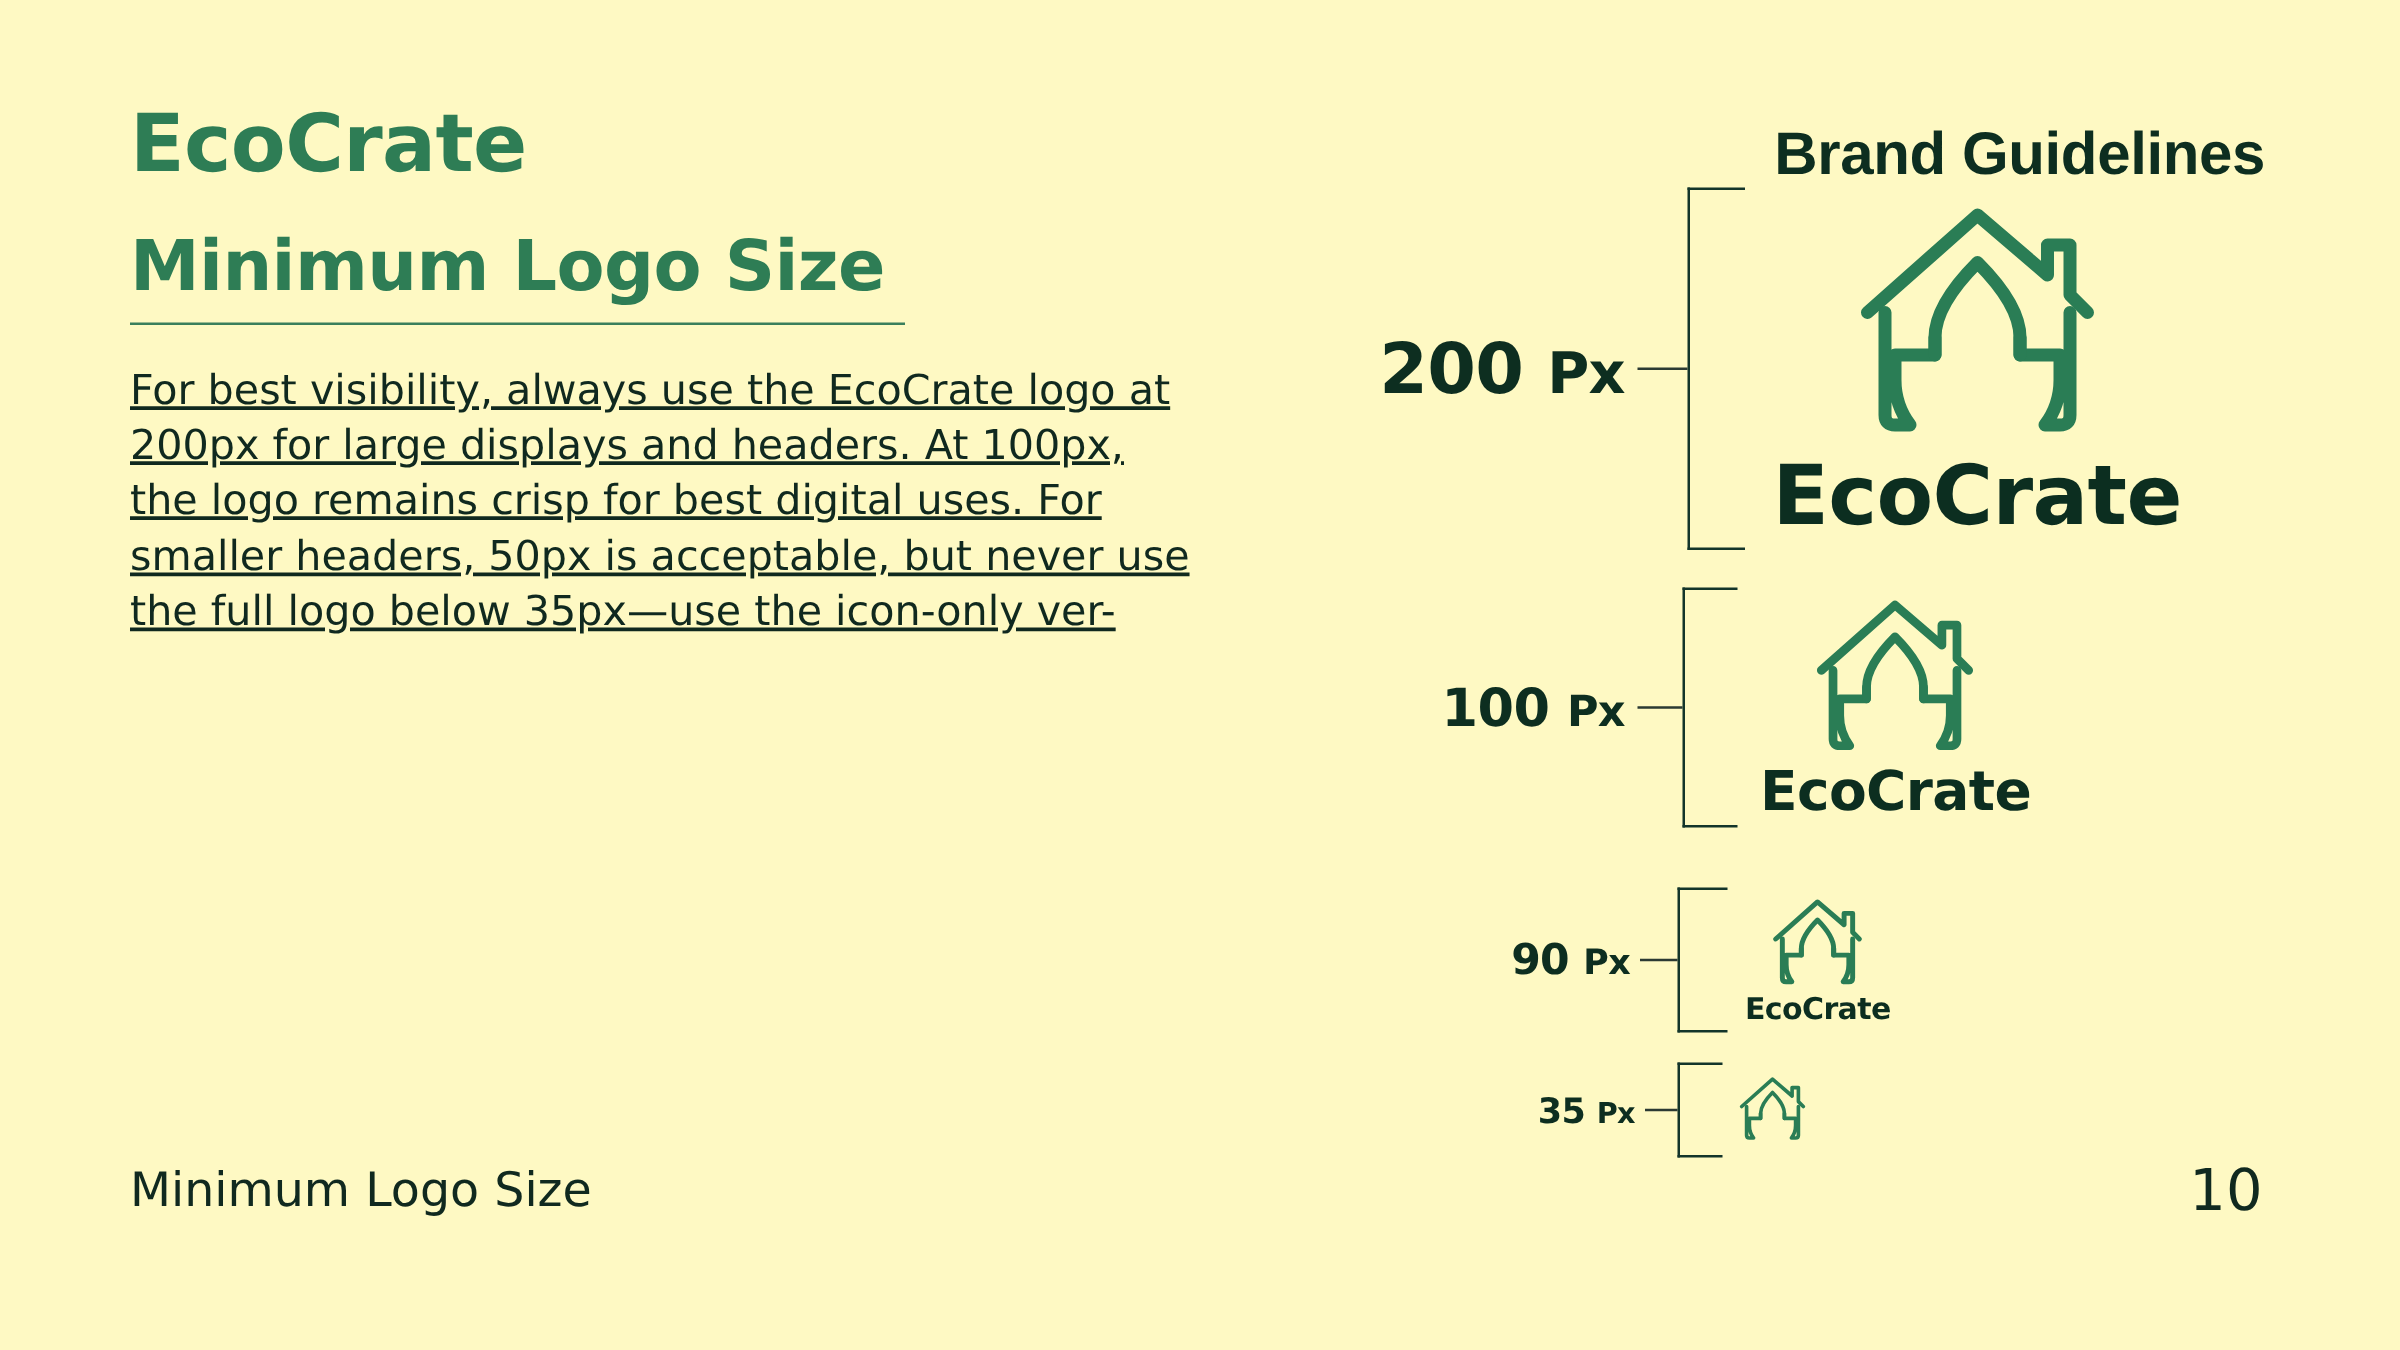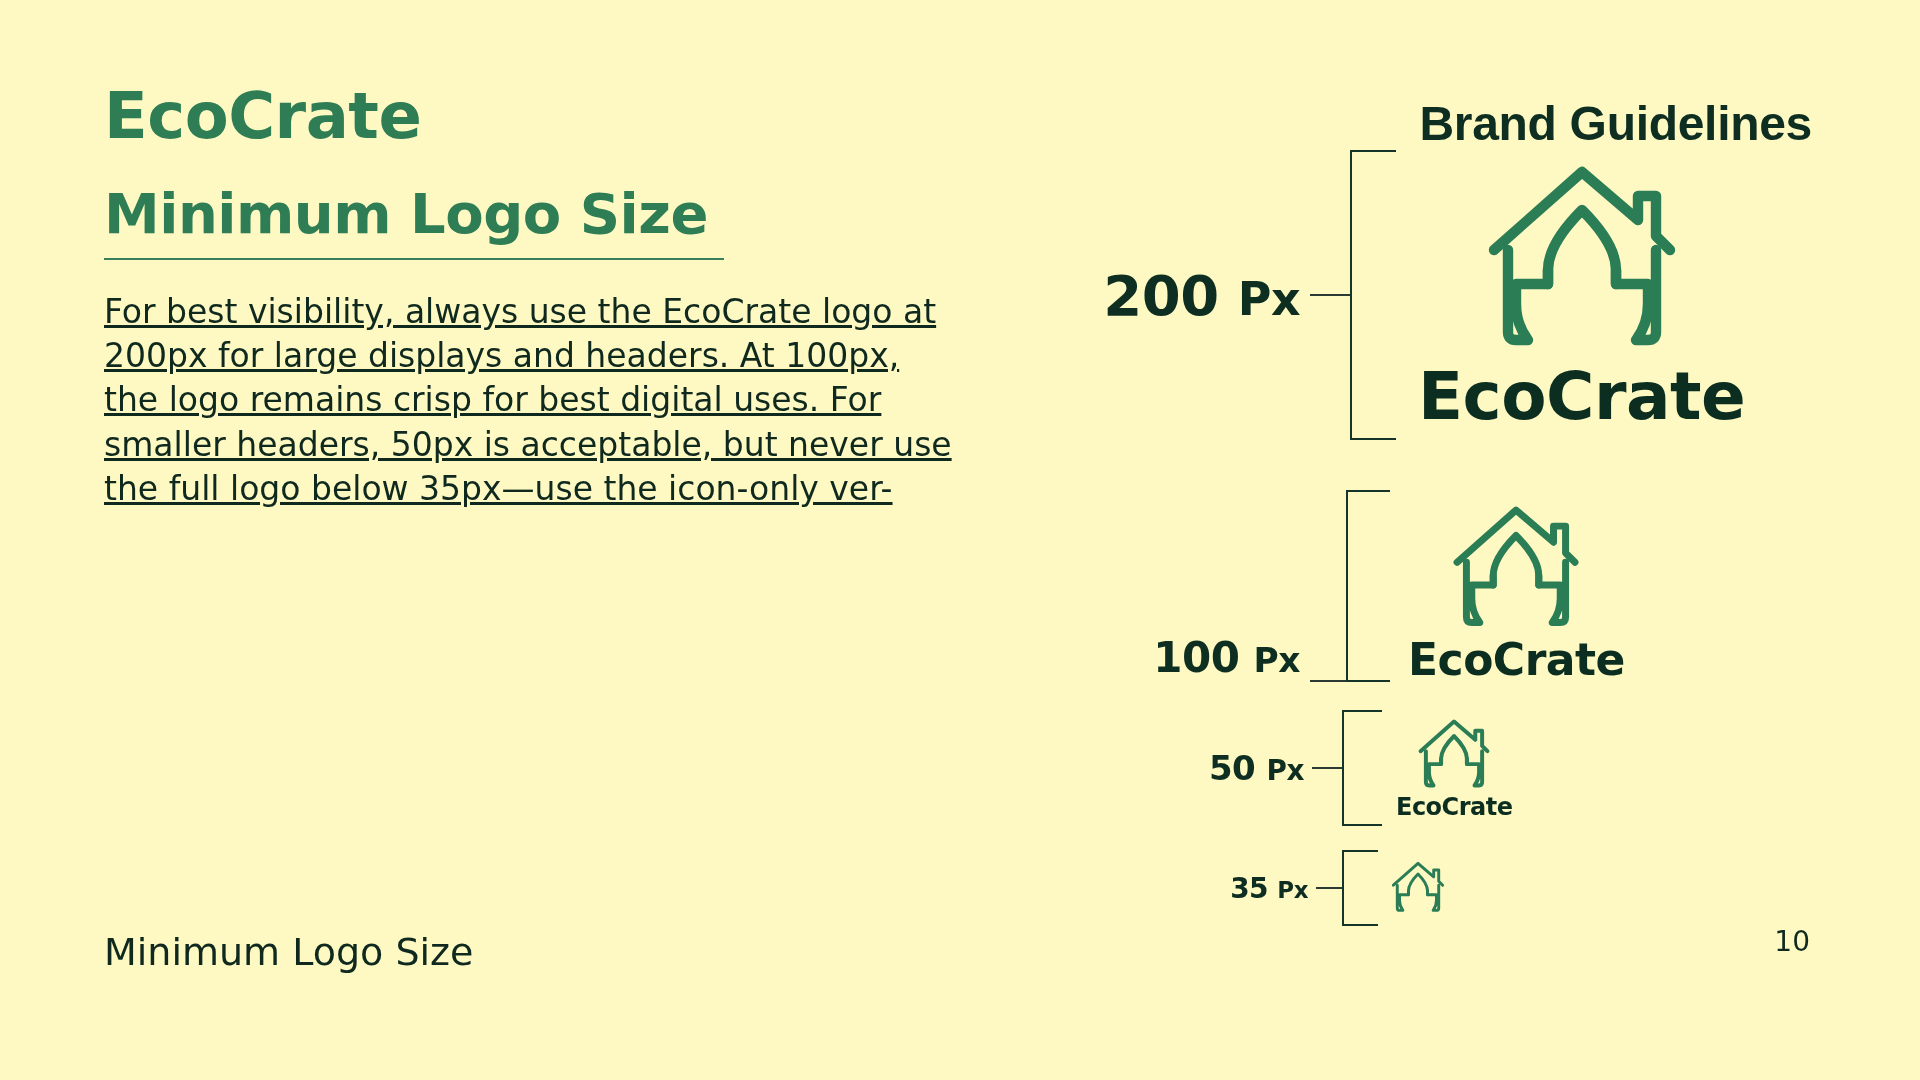--- a/index.html
+++ b/index.html
@@ -93,21 +93,21 @@
     color: #0D2E20;
     letter-spacing: -0.3px;
     white-space: nowrap;
   }
 
   .page-number {
     position: absolute;
     right: 110px;
     top: 925px;
     font-family: "DejaVu Sans", sans-serif;
-    font-size: 28px;
+    font-size: 46px;
     font-weight: 400;
     color: #10291F;
     text-align: right;
   }
 
   
   #spec-stack {
     position: absolute;
     left: 1000px;
     top: 150px;
@@ -163,21 +163,21 @@
   }
 
   
   #row-200 { top: 0px; left: 0px; }
   #row-200 .spec-label { font-size: 56px; width: 300px; }
   #row-200 .tick { width: 40px; margin-left: 10px; }
   #row-200 .bracket { width: 46px; height: 290px; }
   #row-200 .lockup { margin-left: 22px; }
   #row-200 .wordmark { font-size: 66px; margin-top: 4px; }
 
-  #row-100 { top: 340px; left: 40px; align-items: flex-end; }
+  #row-100 { top: 320px; left: 40px; }
   #row-100 .spec-label { font-size: 42px; width: 260px; }
   #row-100 .tick { width: 36px; margin-left: 10px; }
   #row-100 .bracket { width: 44px; height: 192px; }
   #row-100 .lockup { margin-left: 18px; }
   #row-100 .wordmark { font-size: 44px; margin-top: 2px; }
 
   #row-50 { top: 560px; left: 94px; }
   #row-50 .spec-label { font-size: 34px; width: 210px; }
   #row-50 .tick { width: 30px; margin-left: 8px; }
   #row-50 .bracket { width: 40px; height: 116px; }
@@ -257,21 +257,21 @@
               <path d="M33 62 L33 55 Q33 42 50 25 Q67 42 67 55 L67 62"></path>
             </g>
           </svg>
         </span>
         <span class="wordmark">EcoCrate</span>
       </div>
     </div>
 
     <div class="spec-row" id="row-50">
       <div class="spec-label">
-        <span>50</span><span> </span><span class="px-unit">Px</span>
+        <span>90</span><span> </span><span class="px-unit">Px</span>
       </div>
       <div class="tick"></div>
       <div class="bracket"></div>
       <div class="lockup">
         <span>
           <svg width="76" height="76" viewBox="0 0 100 100" aria-hidden="true">
             <g fill="none" stroke="#2A7D55" stroke-width="5.2" stroke-linecap="round" stroke-linejoin="round">
               <path d="M6 45 L50 6 L78 30 L78 18 L87 18 L87 38 L94 45"></path>
               <path d="M13 45 L13 86 Q13 90 17 90 L23 90 Q17 82 17 72 L17 62 L33 62 L33 55"></path>
               <path d="M87 45 L87 86 Q87 90 83 90 L77 90 Q83 82 83 72 L83 62 L67 62 L67 55"></path>

